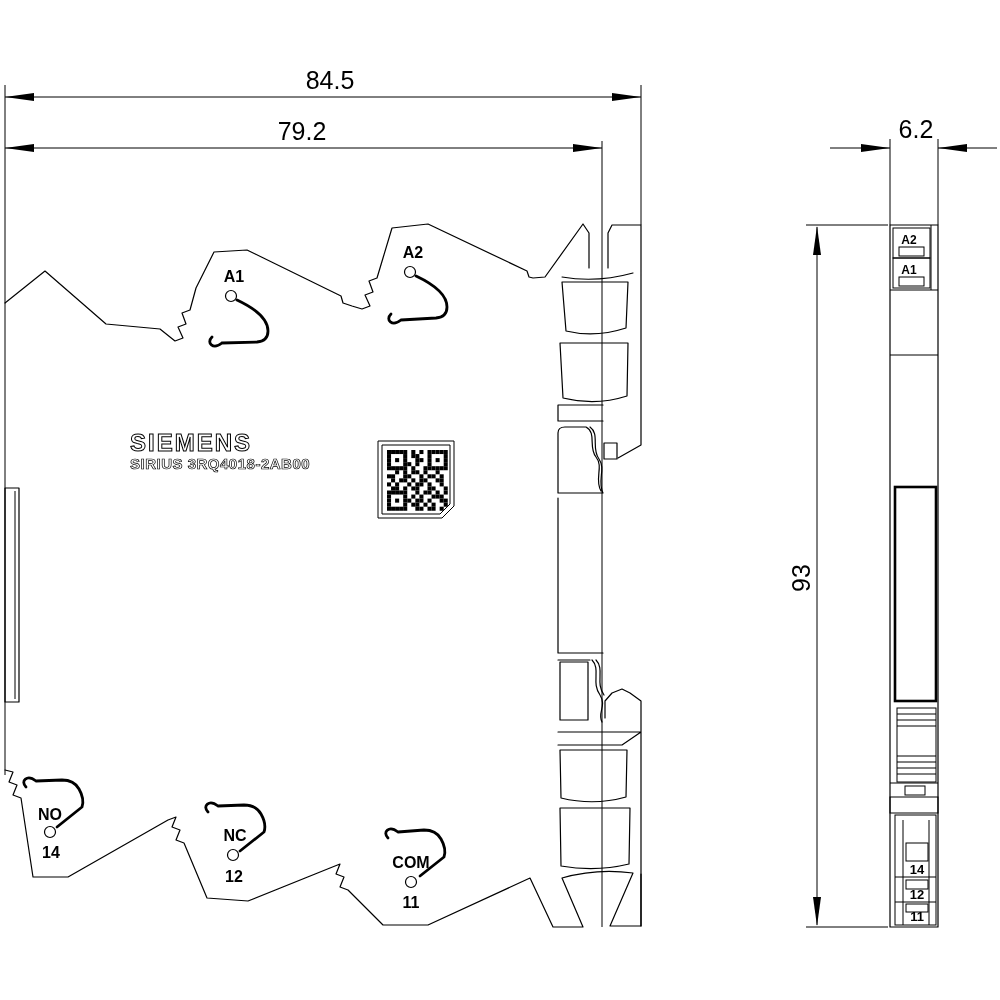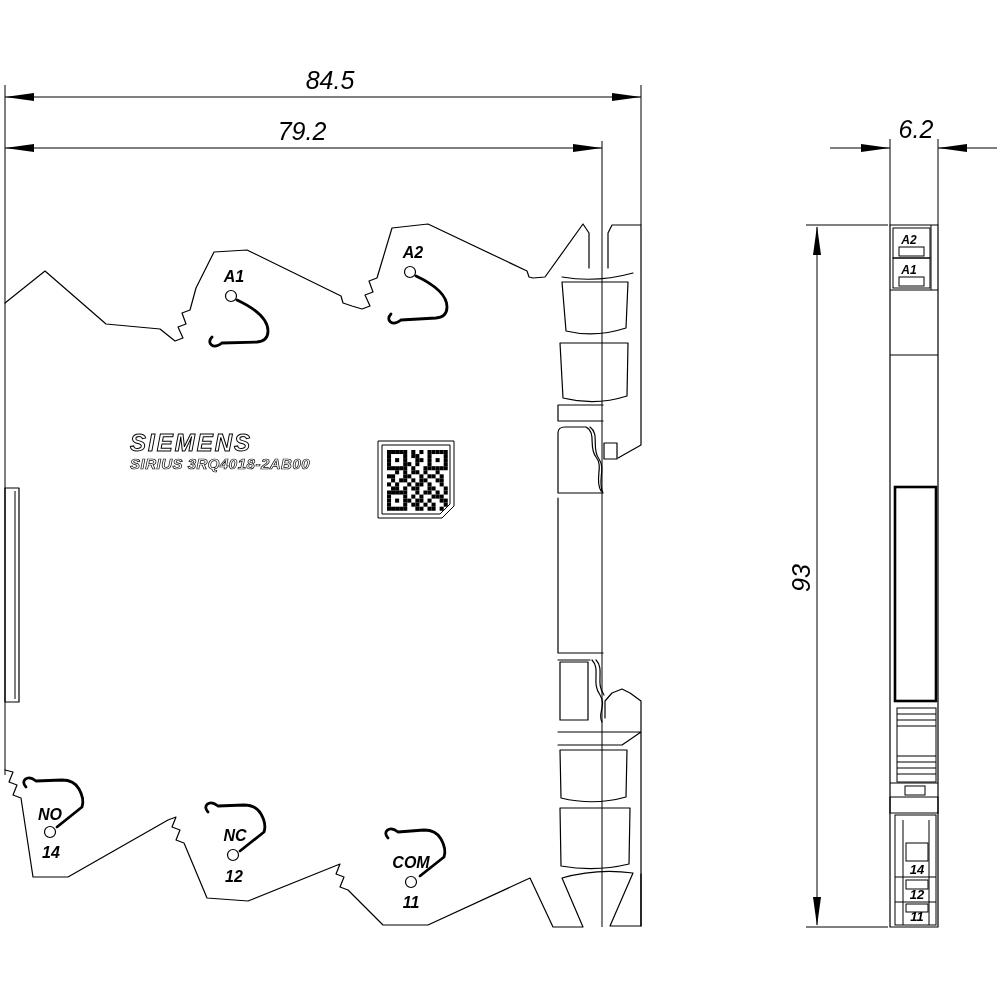--- a/index.html
+++ b/index.html
@@ -1,17 +1,17 @@
 <!DOCTYPE html>
 <html><head>
 <meta charset="utf-8">
 <style>
   html,body{margin:0;padding:0;background:#ffffff;}
   .stage{position:relative;width:1000px;height:1000px;background:#fff;overflow:hidden;
-         font-family:"Liberation Sans",sans-serif;font-style:italic;}
+         font-family:"Liberation Sans",sans-serif;}
   svg{position:absolute;left:0;top:0;}
   .ln{stroke:#000;stroke-width:1.2;fill:none;stroke-linejoin:round;stroke-linecap:round;}
   .thin{stroke:#000;stroke-width:1;fill:none;}
   .thick{stroke:#000;stroke-width:2.8;fill:none;stroke-linecap:round;stroke-linejoin:round;}
   .thick2{stroke:#000;stroke-width:2.6;fill:none;}
   .arrow{fill:#000;stroke:none;}
   .dimtxt{font-family:"Liberation Sans",sans-serif;font-size:25px;font-weight:400;fill:#000;}
   .term{font-family:"Liberation Sans",sans-serif;font-size:16px;font-weight:700;fill:#000;}
   .brand{font-family:"Liberation Sans",sans-serif;font-size:24px;font-weight:700;
          letter-spacing:2px;fill:#fff;stroke:#000;stroke-width:1;}

